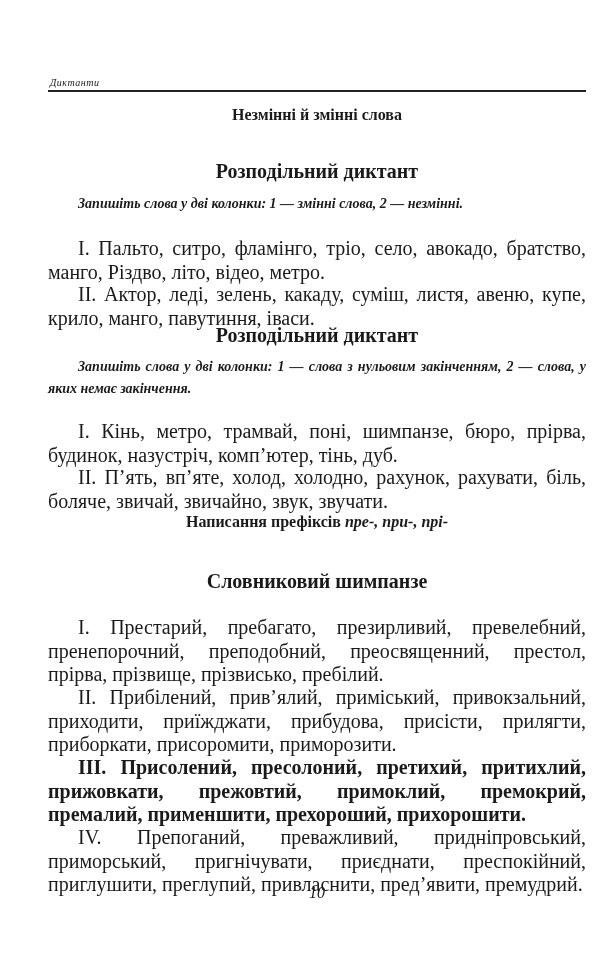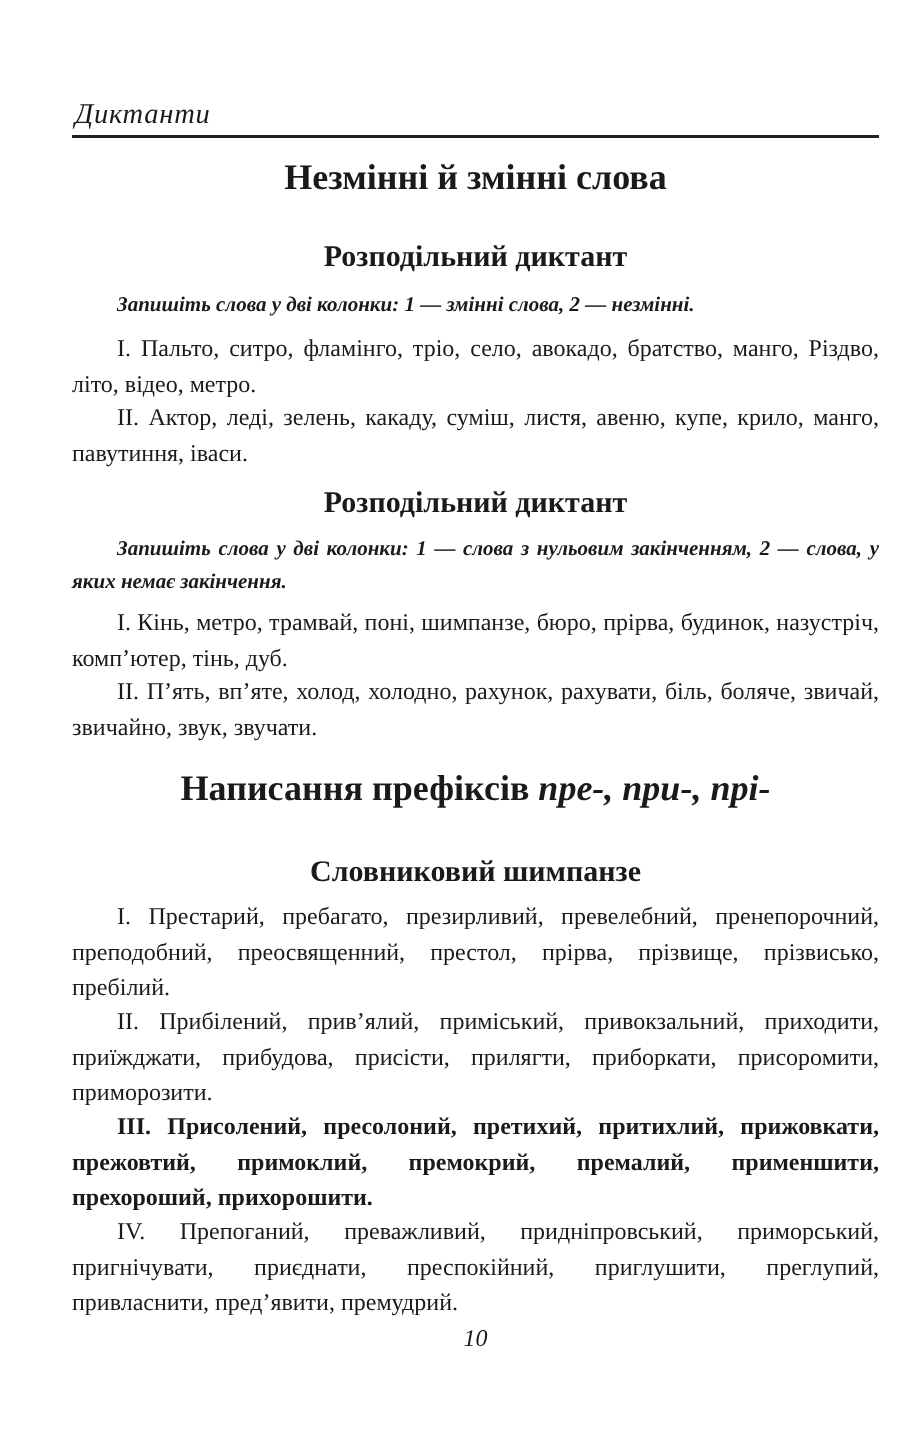--- a/index.html
+++ b/index.html
@@ -6,39 +6,40 @@
   body {
     width: 600px; height: 970px; background: #ffffff; position: relative; overflow: hidden;
     font-family: "DejaVu Serif", "Liberation Serif", serif; color: #1a1a1a;
   }
   .page { position: absolute; left: 48px; top: 0; width: 538px; }
   .running-head {
     position: absolute; left: 0; top: 62px; width: 538px; height: 28px;
     border-bottom: 2px solid #222;
   }
   .running-head span {
-    position: absolute; left: 2px; bottom: 2px; font-style: italic; font-size: 19px;
+    position: absolute; left: 2px; bottom: 2px; font-style: italic; font-size: 10px;
     font-family: "Liberation Serif", serif; letter-spacing: 0.5px;
   }
   .h1 {
     position: absolute; left: 0; width: 538px; text-align: center;
-    font-family: "Liberation Serif", serif; font-weight: bold; font-size: 24px;
+    font-family: "Liberation Serif", serif; font-weight: bold; font-size: 16px;
   }
   .h2 {
     position: absolute; left: 0; width: 538px; text-align: center;
     font-family: "Liberation Serif", serif; font-weight: bold; font-size: 20px;
   }
   .task {
     position: absolute; left: 0; width: 538px; font-family: "Liberation Serif", serif;
     font-weight: bold; font-size: 14px; line-height: 22px; text-indent: 30px; text-align: justify; font-style: italic;
   }
   .para {
     position: absolute; left: 0; width: 538px; font-family: "Liberation Serif", serif;
-    font-size: 16px; line-height: 23.5px; text-indent: 30px; text-align: justify;
+    font-size: 20px; line-height: 23.5px; text-indent: 30px; text-align: justify;
     hyphens: manual;
+    margin-top: 16px;
   }
   .page-number {
     position: absolute; left: 0; width: 538px; top: 884px; text-align: center;
     font-style: italic; font-size: 16px; font-family: "Liberation Serif", serif;
   }
   i.pref { font-style: italic; text-align: right; }
 </style>
 </head>
 <body>
 

